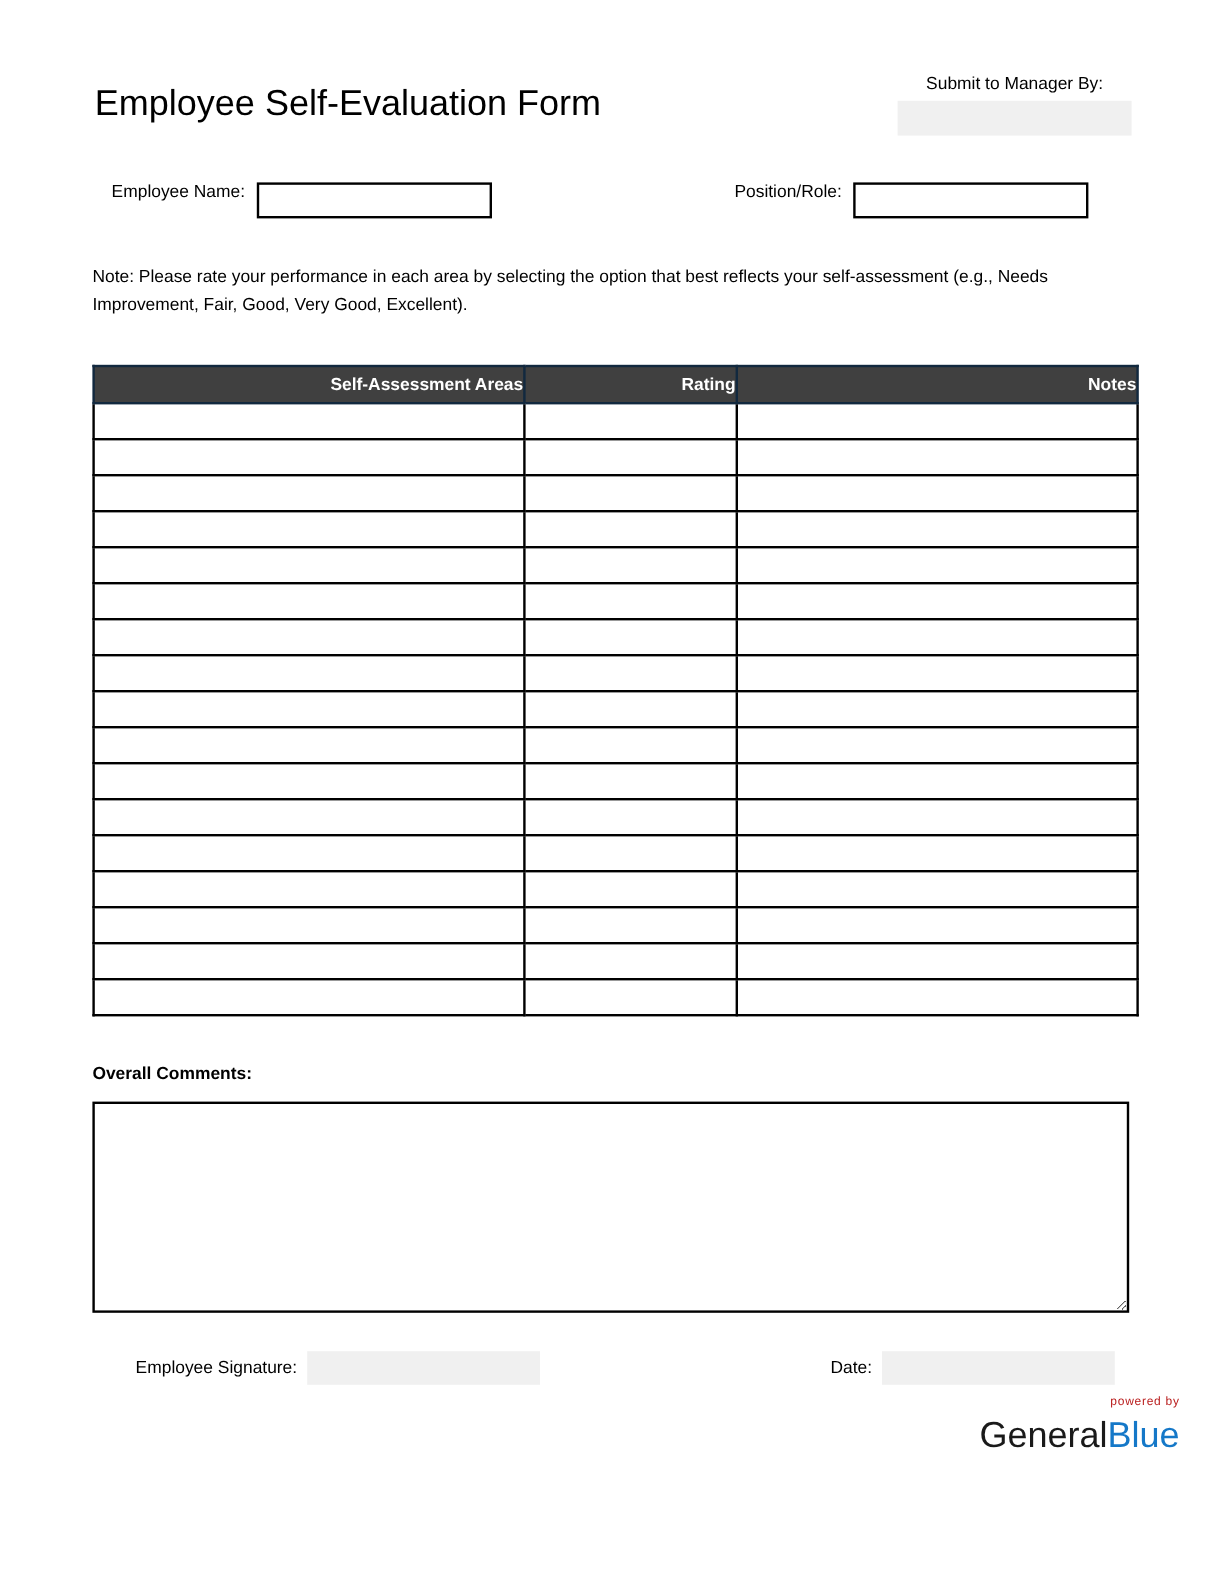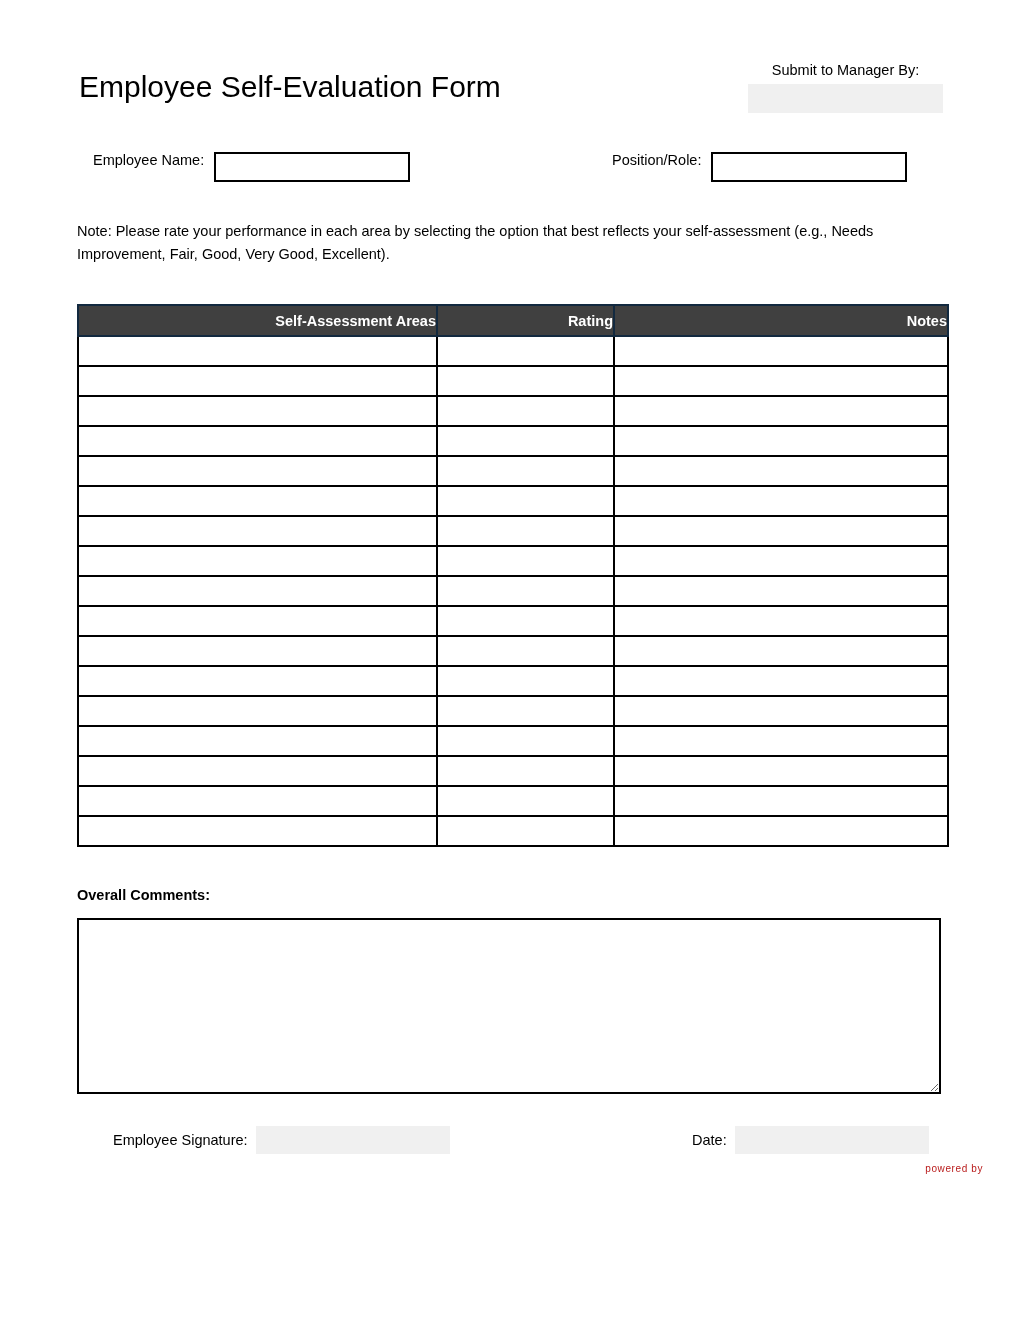--- a/index.html
+++ b/index.html
@@ -343,15 +343,18 @@
     </div>
 
     <div class="sig-group sig-date">
       <span class="sig-label">Date:</span>
       <input class="sig-input sig-input-date" type="text" value="" style="">
     </div>
   </div>
 
   <div class="brand">
     <div class="brand-powered">powered by</div>
+    <div class="brand-name">
+      <span class="brand-general">General</span><span class="brand-blue">Blue</span>
+    </div>
   </div>
 
 </div>
 
 </body></html>

